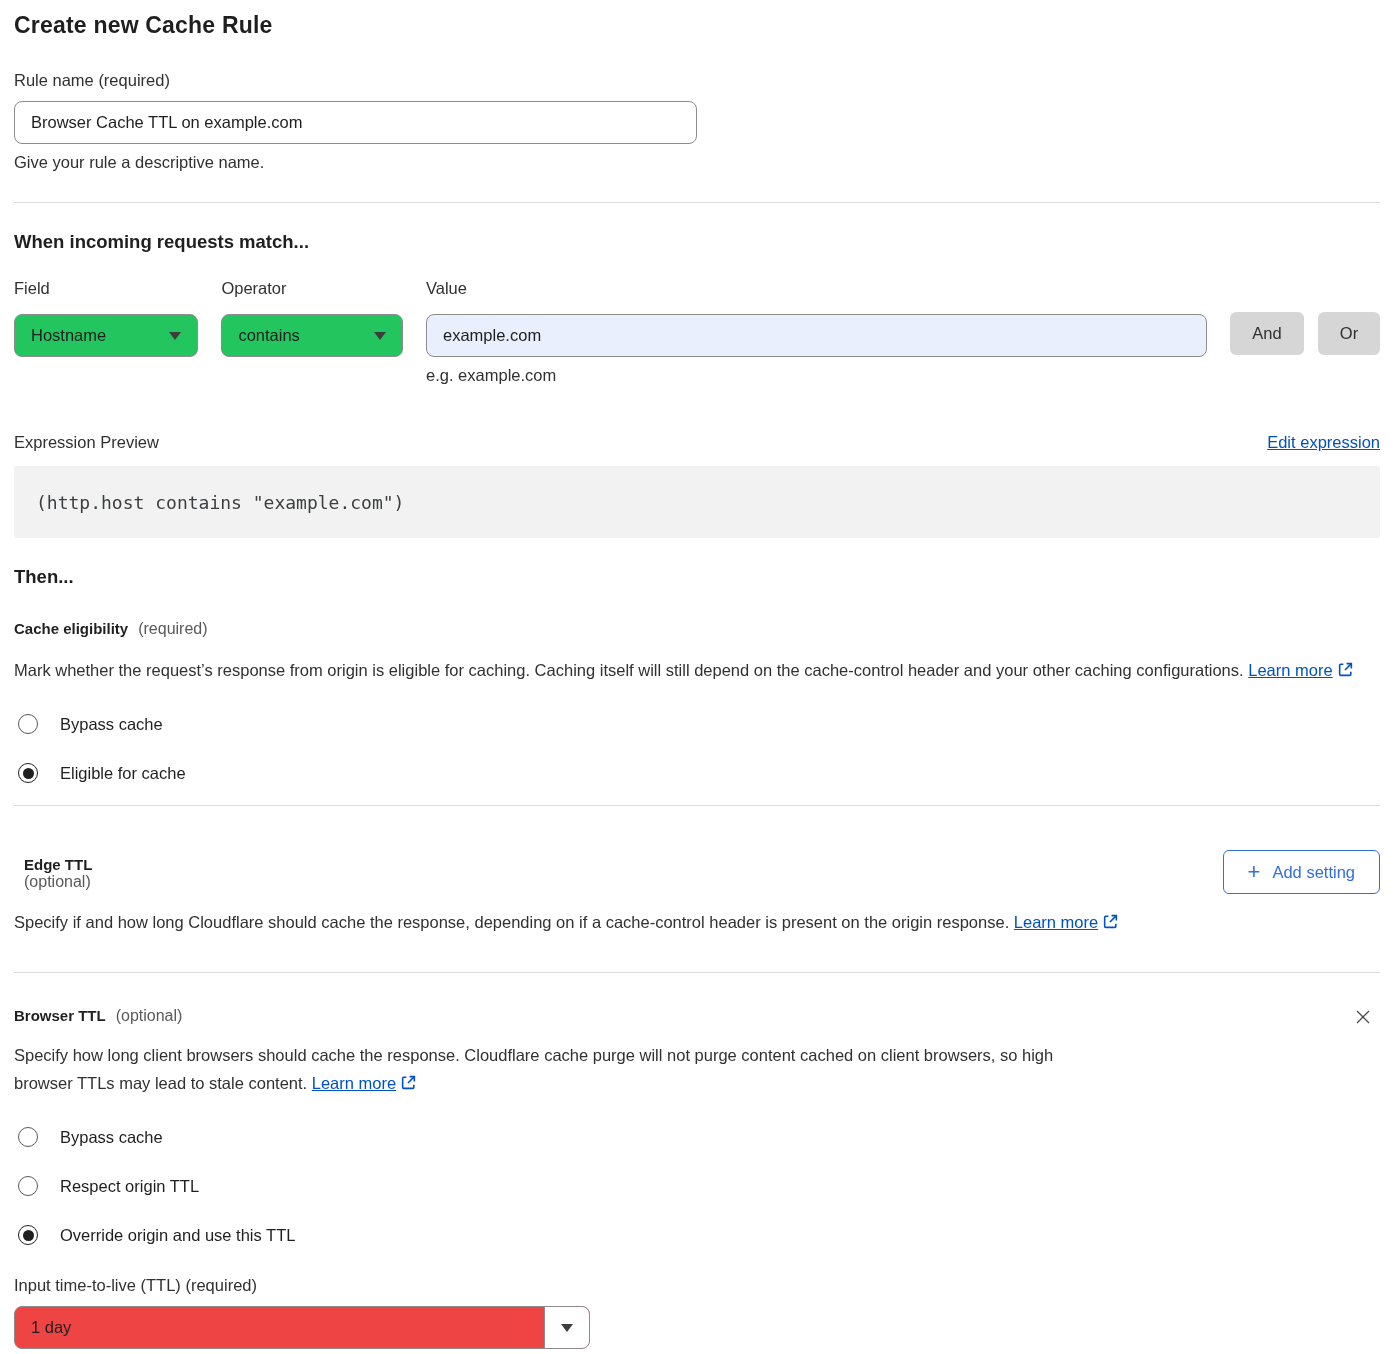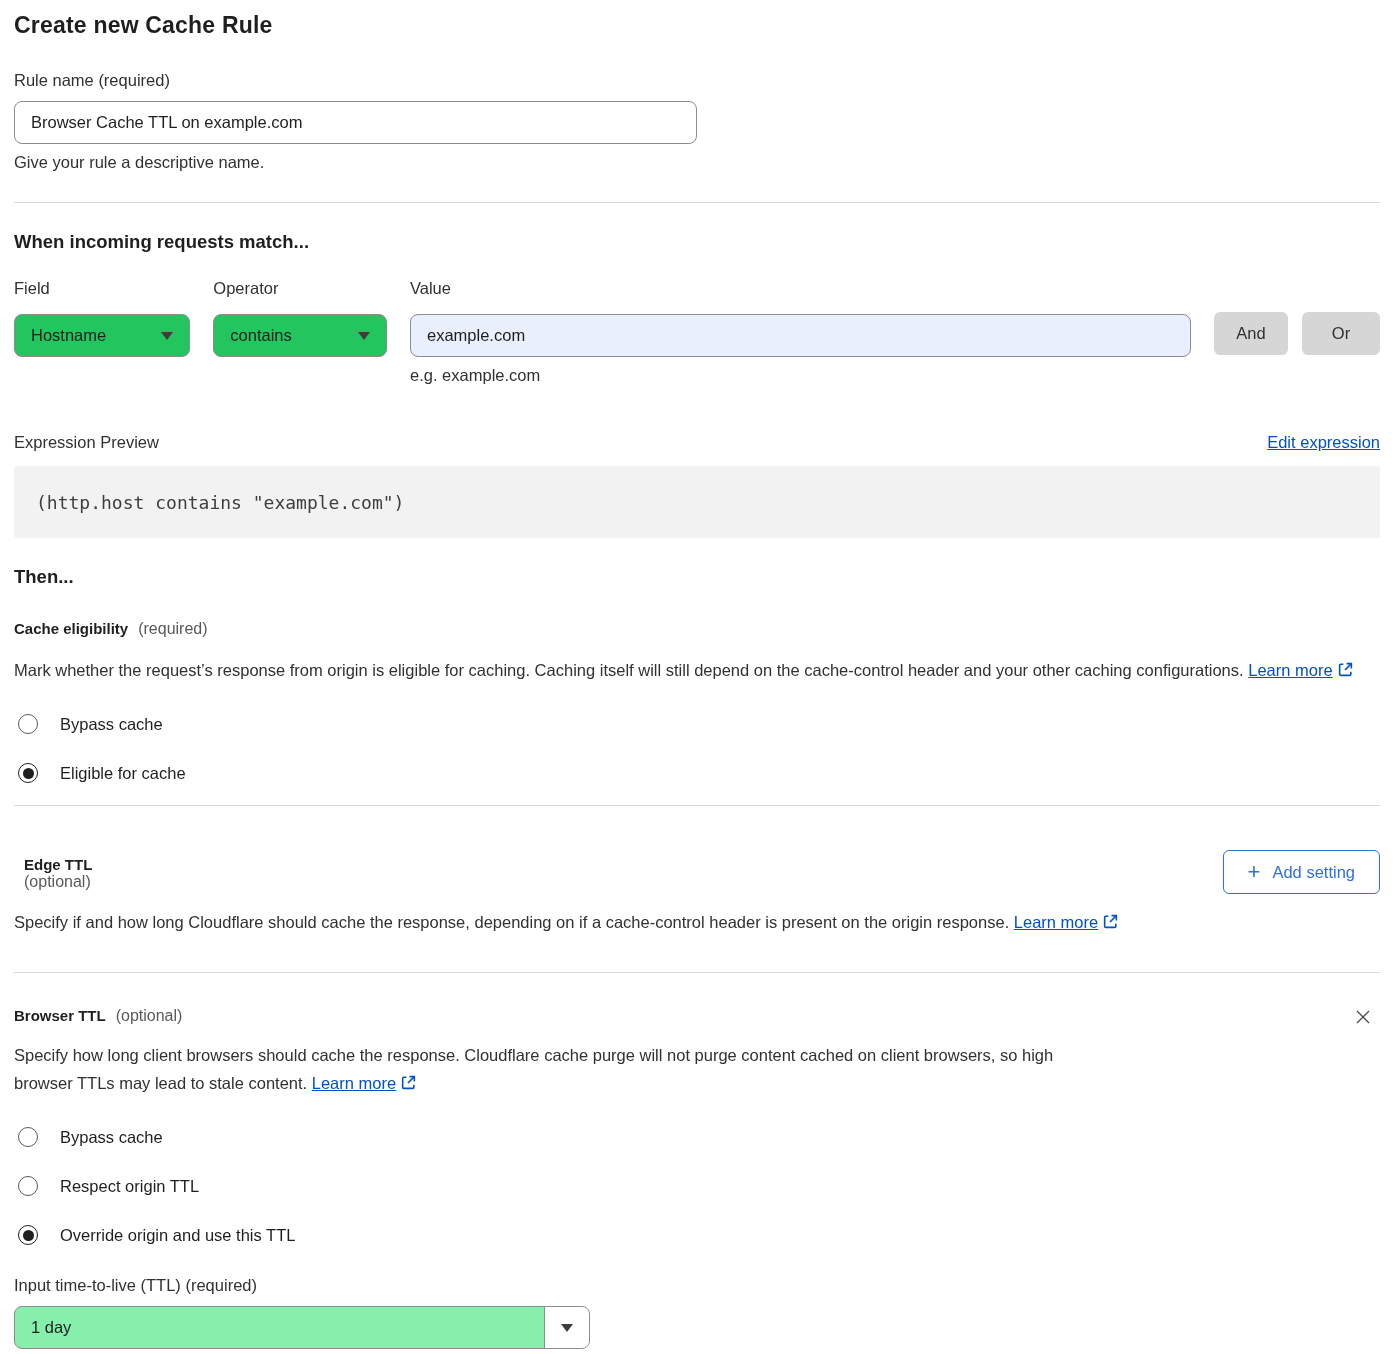--- a/index.html
+++ b/index.html
@@ -43,21 +43,21 @@
   .caret { width:0; height:0; border-left:6.5px solid transparent; border-right:6.5px solid transparent; border-top:8px solid #3d3d3d; }
 
   .value-input { width:781px; background:#e9effc; }
   .eg-help { margin-top:9px; }
 
   .gray-btn {
     height:43px; border:none; border-radius:6px; background:#d6d6d6; color:#313131;
     font-family:"Liberation Sans", sans-serif; font-size:16.5px; cursor:pointer;
   }
   .btn-and { width:74px; margin-right:14px; }
-  .btn-or  { width:78px; }
+  .btn-or  { width:62px; }
 
   .expr-row { margin-top:48px; display:flex; justify-content:space-between; align-items:flex-end; }
   a.link { color:#0051c3; text-decoration:underline; font-size:16.5px; cursor:pointer; }
   .code-block {
     margin-top:14px; width:1366px; height:72px; background:#f2f2f2; border-radius:2px;
     display:flex; align-items:center; padding-left:22px;
     font-family:"DejaVu Sans Mono", monospace; font-size:18px; color:#3c3e40;
   }
 
   h2.then { margin-top:28px; }
@@ -92,21 +92,21 @@
     display:flex; align-items:center;
   }
   .plus-glyph { font-size:22px; font-weight:400; margin-right:12px; line-height:1; }
 
   .browser-header { margin-top:34px; }
   .close-btn { position:absolute; right:6px; top:0px; width:22px; height:22px; background:none; border:none; cursor:pointer; padding:0; }
 
   .ttl-label { margin-top:31px; }
   .ttl-select {
     margin-top:11px; width:576px; height:43px; border:1px solid #8c8c8c; border-radius:8px;
-    display:flex; align-items:stretch; background:#86efac; cursor:pointer; overflow:hidden;
+    display:flex; align-items:stretch; background:#ef4444; cursor:pointer; overflow:hidden;
   }
   .ttl-text { flex:1; display:flex; align-items:center; padding-left:16px; font-size:16.5px; color:#1f1f1f; }
   .ttl-caret-box { width:45px; border-left:1px solid #8c8c8c; display:flex; align-items:center; justify-content:center; background:#fff; }
 </style>
 </head>
 <body>
 
 <div class="page">
 
   <h1 class="title">Create new Cache Rule</h1>

